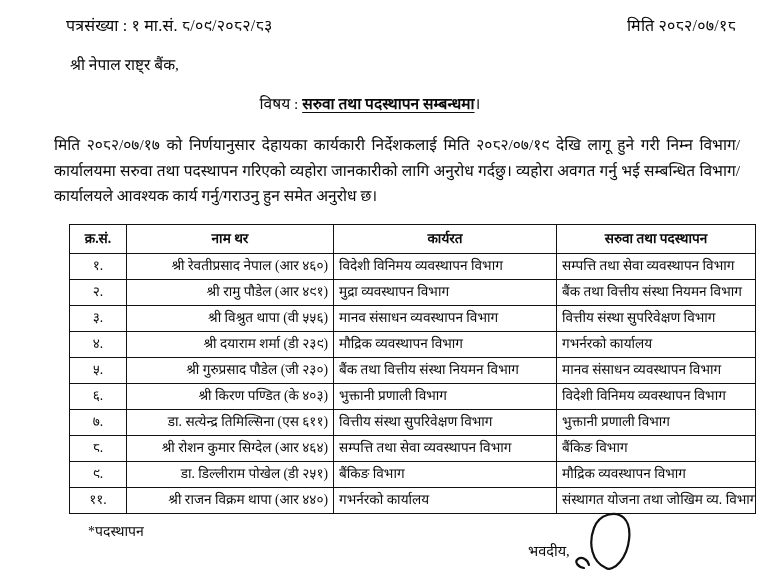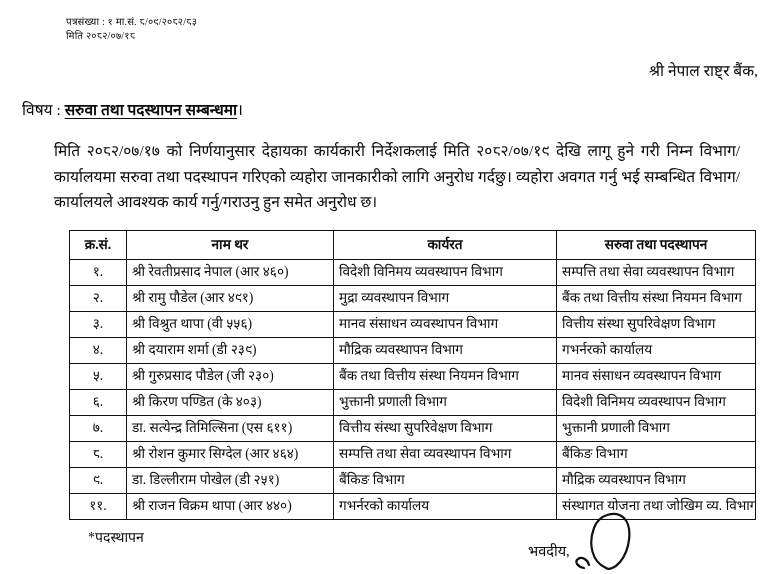--- a/index.html
+++ b/index.html
@@ -23,41 +23,39 @@
     box-sizing: border-box;
     padding: 10px 22px 0 22px;
     background: #ffffff;
   }
 
   
   .header-row {
     display: flex;
     justify-content: space-between;
     align-items: baseline;
-    font-size: 10px;
+    font-size: 16px;
     padding: 4px 22px 0 44px;
-    flex-direction: column;
   }
   .header-row .letter-no { white-space: nowrap; letter-spacing: .2px; }
   .header-row .letter-date { white-space: nowrap; letter-spacing: .2px; }
 
   
   .recipient {
     margin-top: 18px;
     padding-left: 48px;
     font-size: 15.5px;
     line-height: 1.45;
-    text-align: right;
   }
   .recipient div { white-space: nowrap; }
 
   
   .subject {
     margin-top: 16px;
-    text-align: left;
+    text-align: center;
     font-size: 15.5px;
     padding-right: 40px;
   }
   .subject .subject-label { font-weight: normal; }
   .subject .subject-value {
     font-weight: bold;
     text-decoration: underline;
     text-underline-offset: 3px;
   }
   .subject .subject-danda { font-weight: normal; }
@@ -97,21 +95,21 @@
     font-weight: bold;
     height: 24px;
     vertical-align: middle;
     margin-top: 48px;
   }
   table.transfer-table tbody td {
     height: 21px;
     vertical-align: middle;
   }
   .col-sn   { width: 46px;  text-align: center; }
-  .col-name { width: 196px; text-align: left; }
+  .col-name { width: 196px; text-align: right; }
   .col-cur  { width: 212px; text-align: left; }
   .col-new  { width: 188px; text-align: left; }
 
   
   .footnote {
     margin-top: 7px;
     padding-left: 66px;
     font-size: 14px;
   }
 

